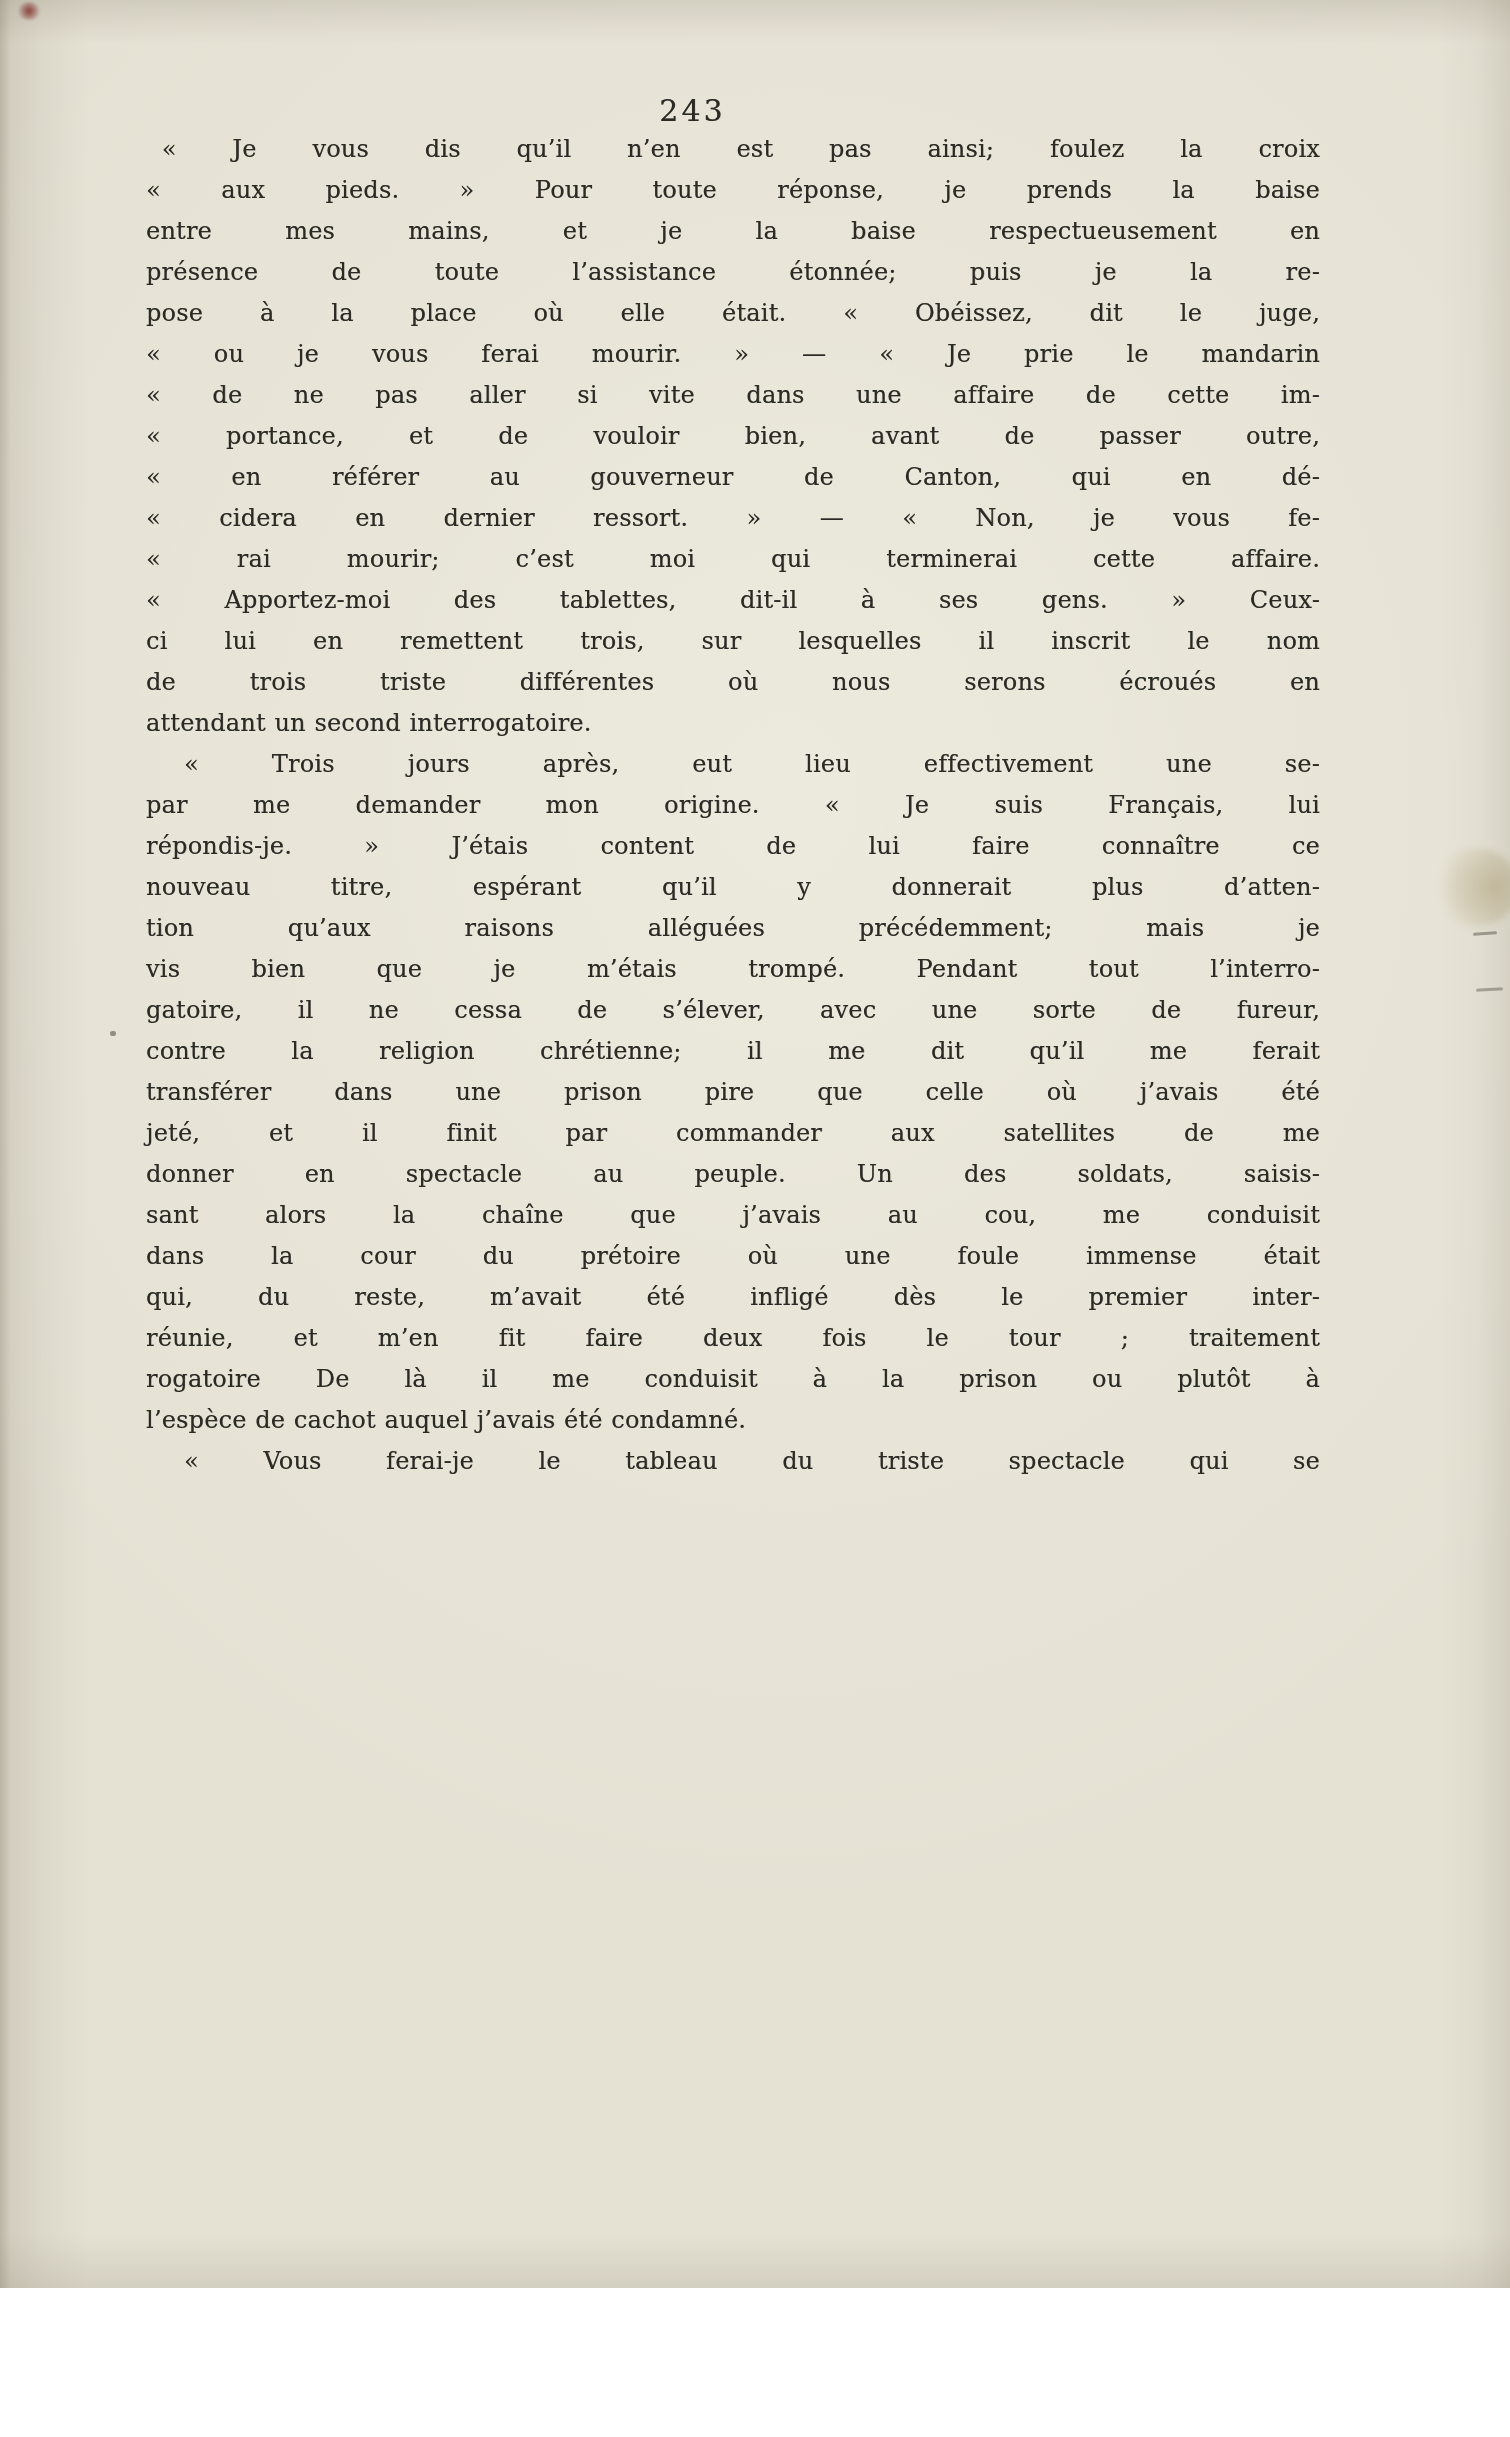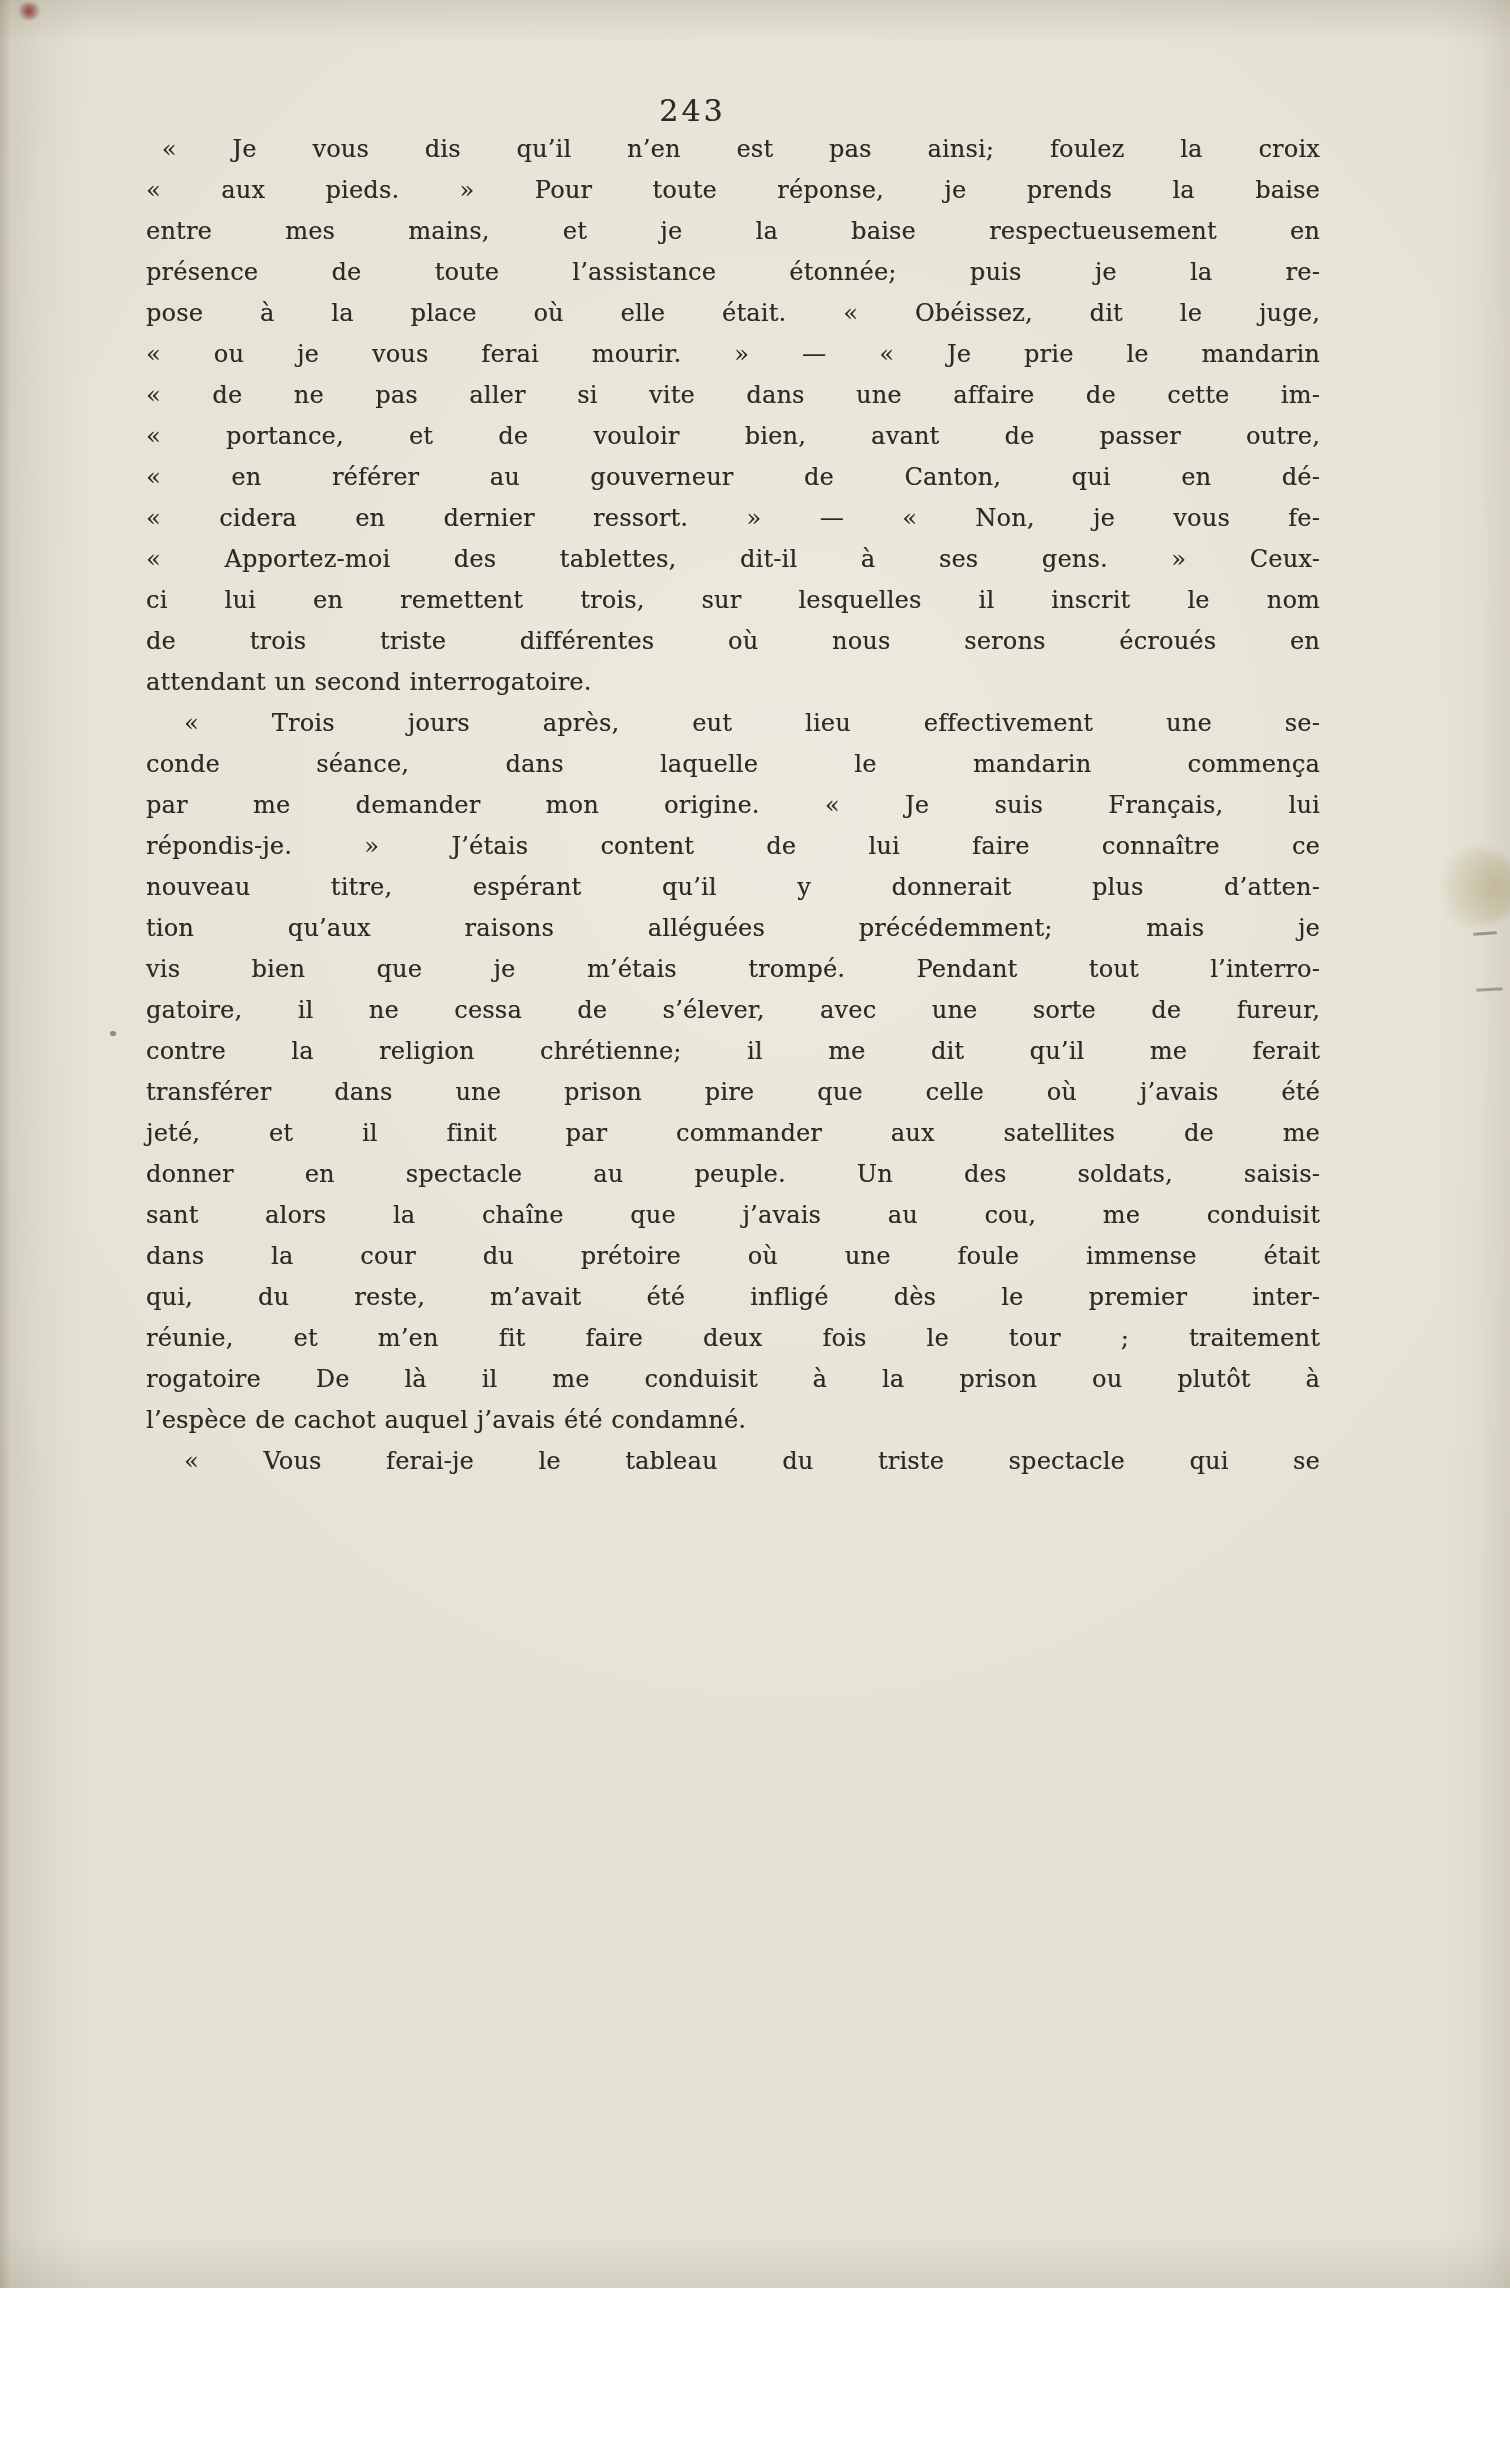--- a/index.html
+++ b/index.html
@@ -110,26 +110,26 @@
       <div class="line justify indent-1">« Je vous dis qu’il n’en est pas ainsi; foulez la croix</div>
       <div class="line justify">« aux pieds. » Pour toute réponse, je prends la baise</div>
       <div class="line justify">entre mes mains, et je la baise respectueusement en</div>
       <div class="line justify">présence de toute l’assistance étonnée; puis je la re-</div>
       <div class="line justify">pose à la place où elle était. « Obéissez, dit le juge,</div>
       <div class="line justify">« ou je vous ferai mourir. » — « Je prie le mandarin</div>
       <div class="line justify">« de ne pas aller si vite dans une affaire de cette im-</div>
       <div class="line justify">« portance, et de vouloir bien, avant de passer outre,</div>
       <div class="line justify">« en référer au gouverneur de Canton, qui en dé-</div>
       <div class="line justify">« cidera en dernier ressort. » — « Non, je vous fe-</div>
+      <div class="line justify">« rai mourir; c’est moi qui terminerai cette affaire.</div>
       <div class="line justify">« Apportez-moi des tablettes, dit-il à ses gens. » Ceux-</div>
       <div class="line justify">ci lui en remettent trois, sur lesquelles il inscrit le nom</div>
       <div class="line justify">de trois triste différentes où nous serons écroués en</div>
       <div class="line">attendant un second interrogatoire.</div>
       <div class="line justify indent-2">« Trois jours après, eut lieu effectivement une se-</div>
-      <div class="line justify">conde séance, dans laquelle le mandarin commença</div>
       <div class="line justify">par me demander mon origine. « Je suis Français, lui</div>
       <div class="line justify">répondis-je. » J’étais content de lui faire connaître ce</div>
       <div class="line justify">nouveau titre, espérant qu’il y donnerait plus d’atten-</div>
       <div class="line justify">tion qu’aux raisons alléguées précédemment; mais je</div>
       <div class="line justify">vis bien que je m’étais trompé. Pendant tout l’interro-</div>
       <div class="line justify">gatoire, il ne cessa de s’élever, avec une sorte de fureur,</div>
       <div class="line justify">contre la religion chrétienne; il me dit qu’il me ferait</div>
       <div class="line justify">transférer dans une prison pire que celle où j’avais été</div>
       <div class="line justify">jeté, et il finit par commander aux satellites de me</div>
       <div class="line justify">donner en spectacle au peuple. Un des soldats, saisis-</div>

